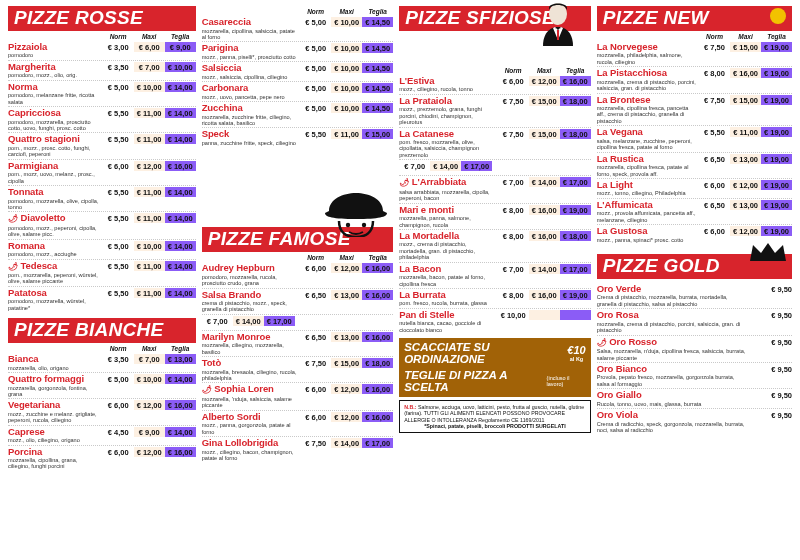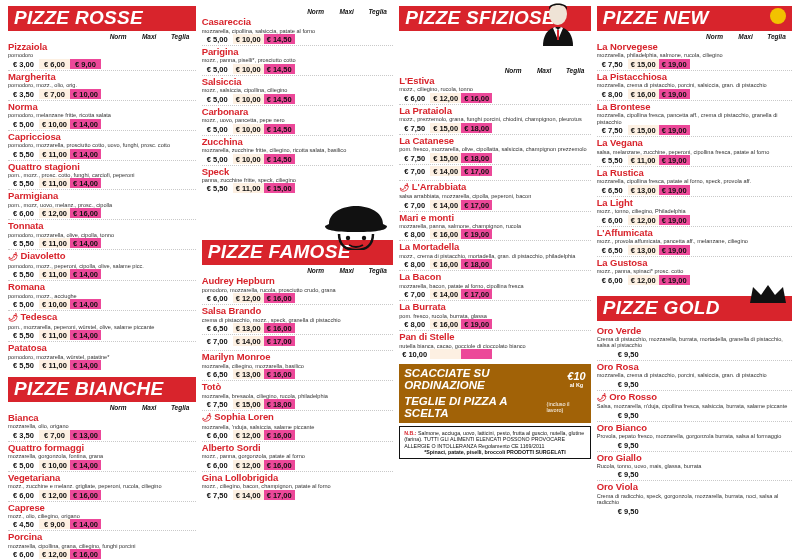--- a/index.html
+++ b/index.html
@@ -58,21 +58,20 @@
     font-style: italic;
   }
 
   
   .items { position: relative; }
   .row {
     display: flex;
     align-items: flex-start;
     padding: 1px 0 1px 0;
     min-height: 16px;
-    flex-direction: column;
   }
   .row .info { flex: 1 1 auto; padding-right: 3px; min-width: 0; }
   .row .nm {
     color: #d8242c;
     font-weight: bold;
     font-size: 9.5px;
     line-height: 10px;
     letter-spacing: -0.1px;
   }
   .row .ds {
@@ -83,32 +82,32 @@
   }
   .prices { display: flex; flex: 0 0 auto; }
   .prices .p {
     width: 31px;
     text-align: center;
     font-size: 7.5px;
     font-weight: bold;
     color: #111;
     padding-top: 1px;
   }
-  .prices .p.tg { background: #ec4899; }
+  .prices .p.tg { background: #8b5cf6; }
   .prices .p.mx { background: #fdf0e2; }
 
   
   .row.single .prices .p { width: 42px; text-align: right; }
 
   
   .row { border-bottom: 1px dotted #c9c9c9; }
   .row:last-child { border-bottom: none; }
 
   
-  .famose-wrap { position: relative; }
+  .famose-wrap { position: relative; margin-top: 34px; }
   .hat {
     position: absolute;
     right: 2px; top: -36px;
     width: 70px; height: 46px;
     pointer-events: none;
   }
 
   
   .fig {
     position: absolute;

